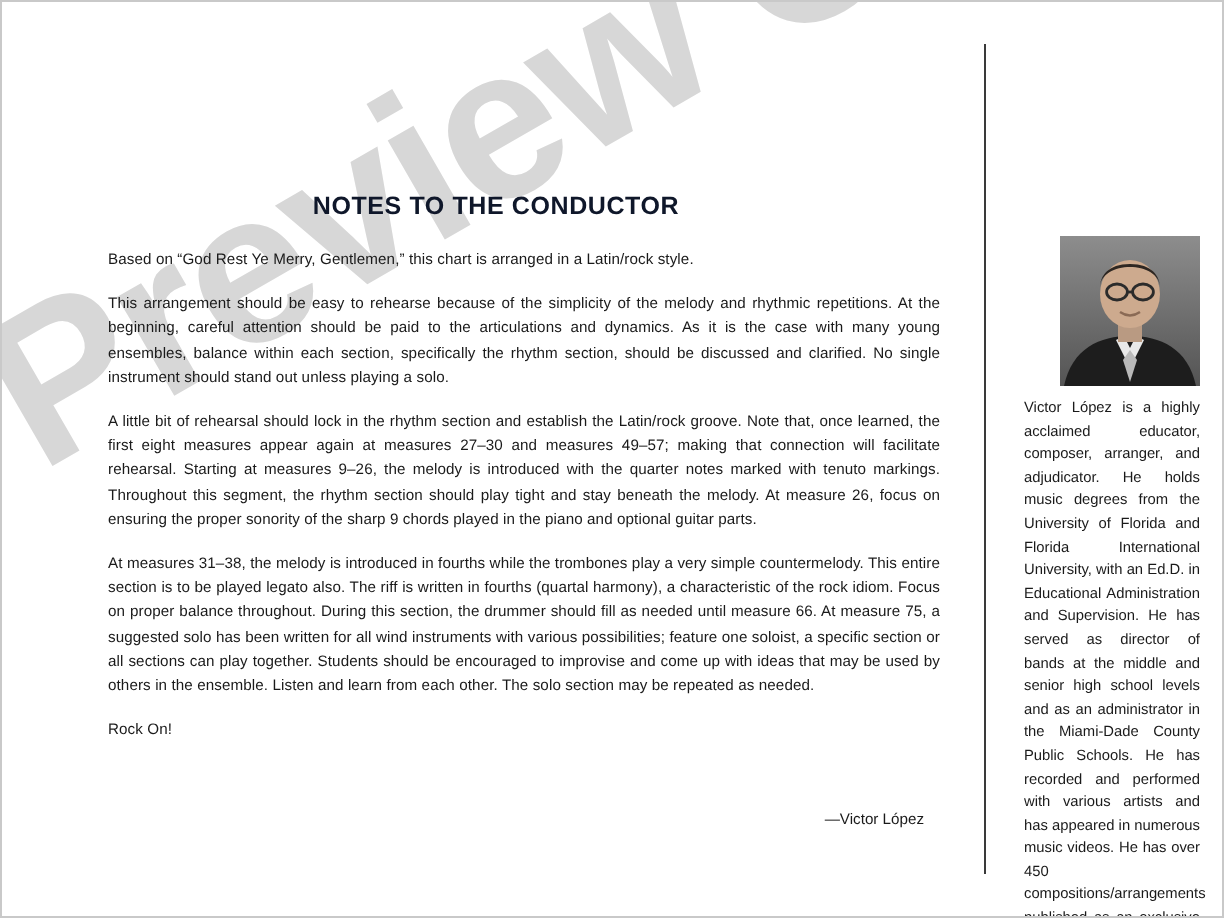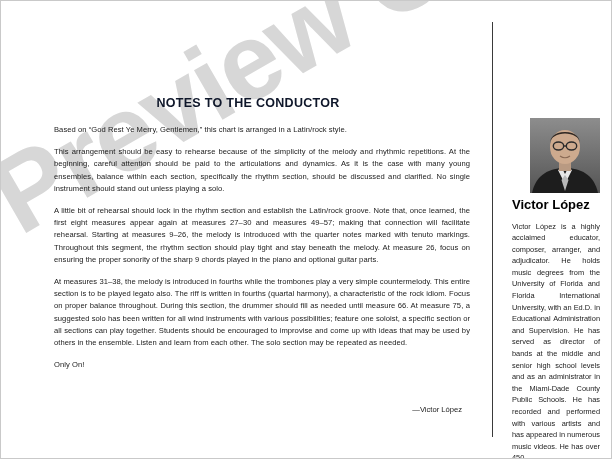--- a/index.html
+++ b/index.html
@@ -142,21 +142,21 @@
     <h1 class="doc-title">NOTES TO THE CONDUCTOR</h1>
 
     <p class="body-para nojust">Based on “God Rest Ye Merry, Gentlemen,” this chart is arranged in a Latin/rock style.</p>
 
     <p class="body-para">This arrangement should be easy to rehearse because of the simplicity of the melody and rhythmic repetitions. At the beginning, careful attention should be paid to the articulations and dynamics. As it is the case with many young ensembles, balance within each section, specifically the rhythm section, should be discussed and clarified. No single instrument should stand out unless playing a solo.</p>
 
     <p class="body-para">A little bit of rehearsal should lock in the rhythm section and establish the Latin/rock groove. Note that, once learned, the first eight measures appear again at measures 27–30 and measures 49–57; making that connection will facilitate rehearsal. Starting at measures 9–26, the melody is introduced with the quarter notes marked with tenuto markings. Throughout this segment, the rhythm section should play tight and stay beneath the melody. At measure 26, focus on ensuring the proper sonority of the sharp 9 chords played in the piano and optional guitar parts.</p>
 
     <p class="body-para">At measures 31–38, the melody is introduced in fourths while the trombones play a very simple countermelody. This entire section is to be played legato also. The riff is written in fourths (quartal harmony), a characteristic of the rock idiom. Focus on proper balance throughout. During this section, the drummer should fill as needed until measure 66. At measure 75, a suggested solo has been written for all wind instruments with various possibilities; feature one soloist, a specific section or all sections can play together. Students should be encouraged to improvise and come up with ideas that may be used by others in the ensemble. Listen and learn from each other. The solo section may be repeated as needed.</p>
 
-    <p class="body-para nojust">Only On!</p>
+    <p class="body-para nojust">Rock On!</p>
 
     <div class="signature">—Victor López</div>
   </div>
 
   <div class="right-col">
 
     <div class="photo-frame">
       <svg width="70" height="75" viewBox="0 0 70 75">
         <defs>
           <linearGradient id="bgGrad" x1="0" y1="0" x2="0" y2="1">
@@ -181,18 +181,17 @@
         <g fill="none" stroke="#2b2b2b" stroke-width="1.4">
           <ellipse cx="28.5" cy="28" rx="5.2" ry="4"></ellipse>
           <ellipse cx="41.5" cy="28" rx="5.2" ry="4"></ellipse>
           <line x1="33.7" y1="28" x2="36.3" y2="28"></line>
         </g>
 
         <path d="M30 38 Q35 41.5 40 38" stroke="#8a6a55" stroke-width="1.2" fill="none"></path>
       </svg>
     </div>
 
-    <div class="bio-name">Victor López</div>
 
     <p class="bio-text">Victor López is a highly acclaimed educator, composer, arranger, and adjudicator. He holds music degrees from the University of Florida and Florida International University, with an Ed.D. in Educational Administration and Supervision. He has served as director of bands at the middle and senior high school levels and as an administrator in the Miami-Dade County Public Schools. He has recorded and performed with various artists and has appeared in numerous music videos. He has over 450 compositions/arrangements published as an exclusive composer, arranger and clinician for Alfred Music Publishing Co., Inc.</p>
   </div>
 
 </div>
 
 </body></html>

